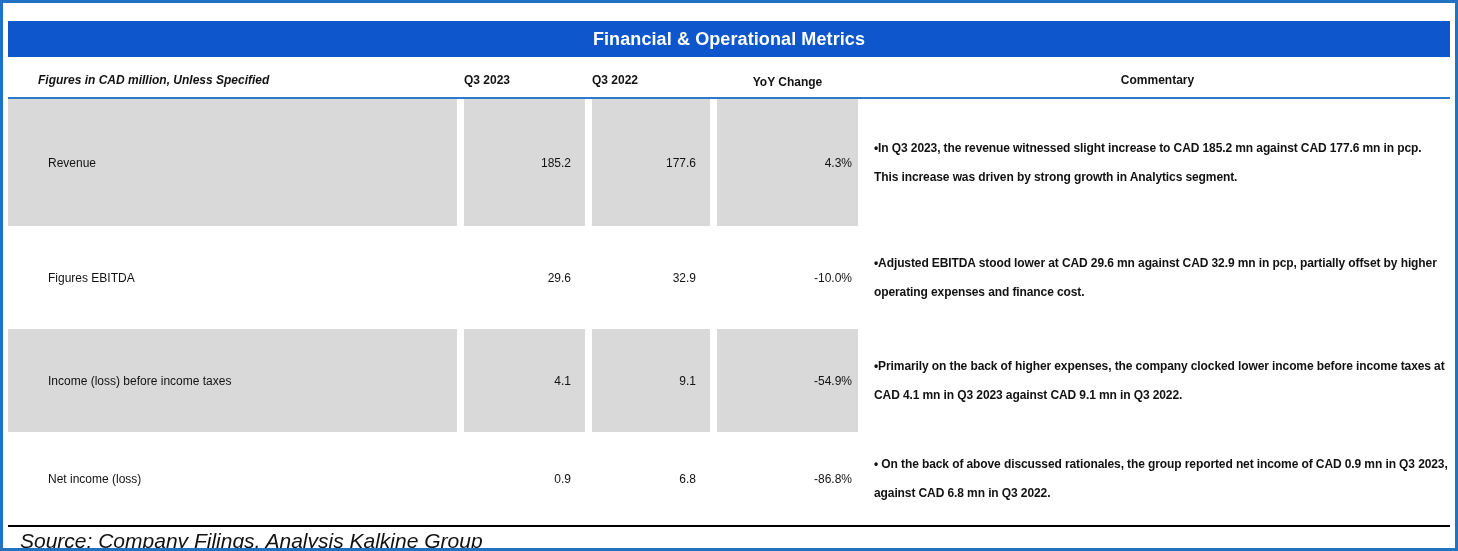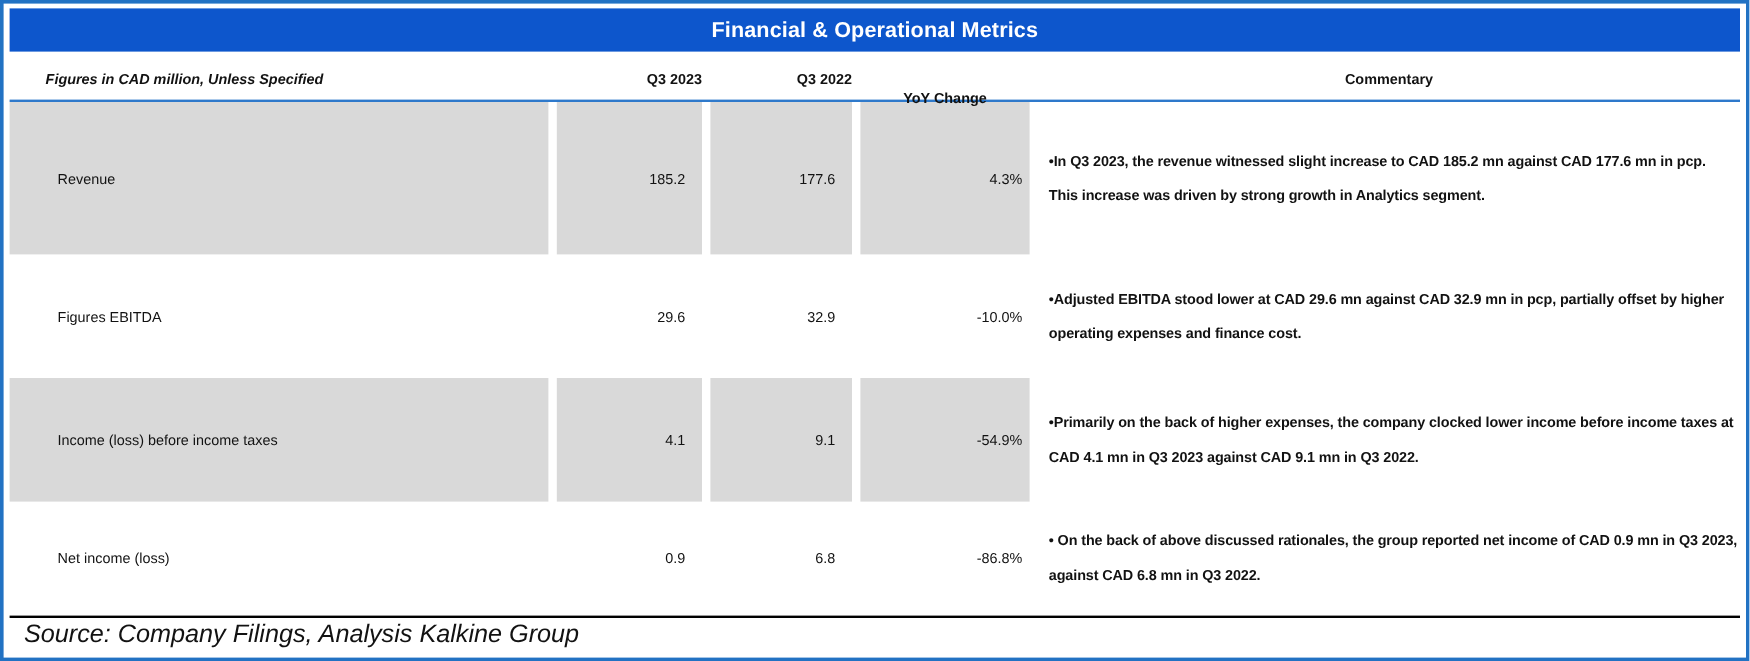--- a/index.html
+++ b/index.html
@@ -14,21 +14,21 @@
   body{
     font-family:"Liberation Sans", sans-serif;
     color:var(--ink);
     width:1458px;
   }
   .frame{
     width:1458px;
     height:551px;
     border:3px solid var(--frame);
     background:#fff;
-    padding:4px 5px 5px 5px;
+    padding:18px 5px 5px 5px;
     display:flex;
     flex-direction:column;
     overflow:hidden;
   }
   .title-bar{
     background:var(--title-bar);
     color:#fff;
     height:36px;
     display:flex;
     align-items:center;
@@ -51,22 +51,22 @@
   }
   .header-row .h{
     font-weight:bold;
     font-size:12px;
   }
   .h-metric{
     font-style:italic;
     padding-left:30px;
     text-align:left;
   }
-  .h-num{text-align:right;}
-  .h-yoy{text-align:center;position:relative;top:16px;}
+  .h-num{text-align:left;}
+  .h-yoy{text-align:center;position:relative;top:2px;}
   .h-comment{text-align:center;}
   .header-rule{
     height:0;
     border-top:2px solid var(--rule);
     flex:0 0 auto;
   }
   .body-rows{flex:1 1 auto;display:flex;flex-direction:column;}
   .data-row{align-items:stretch;}
   .data-row .cell{
     display:flex;

